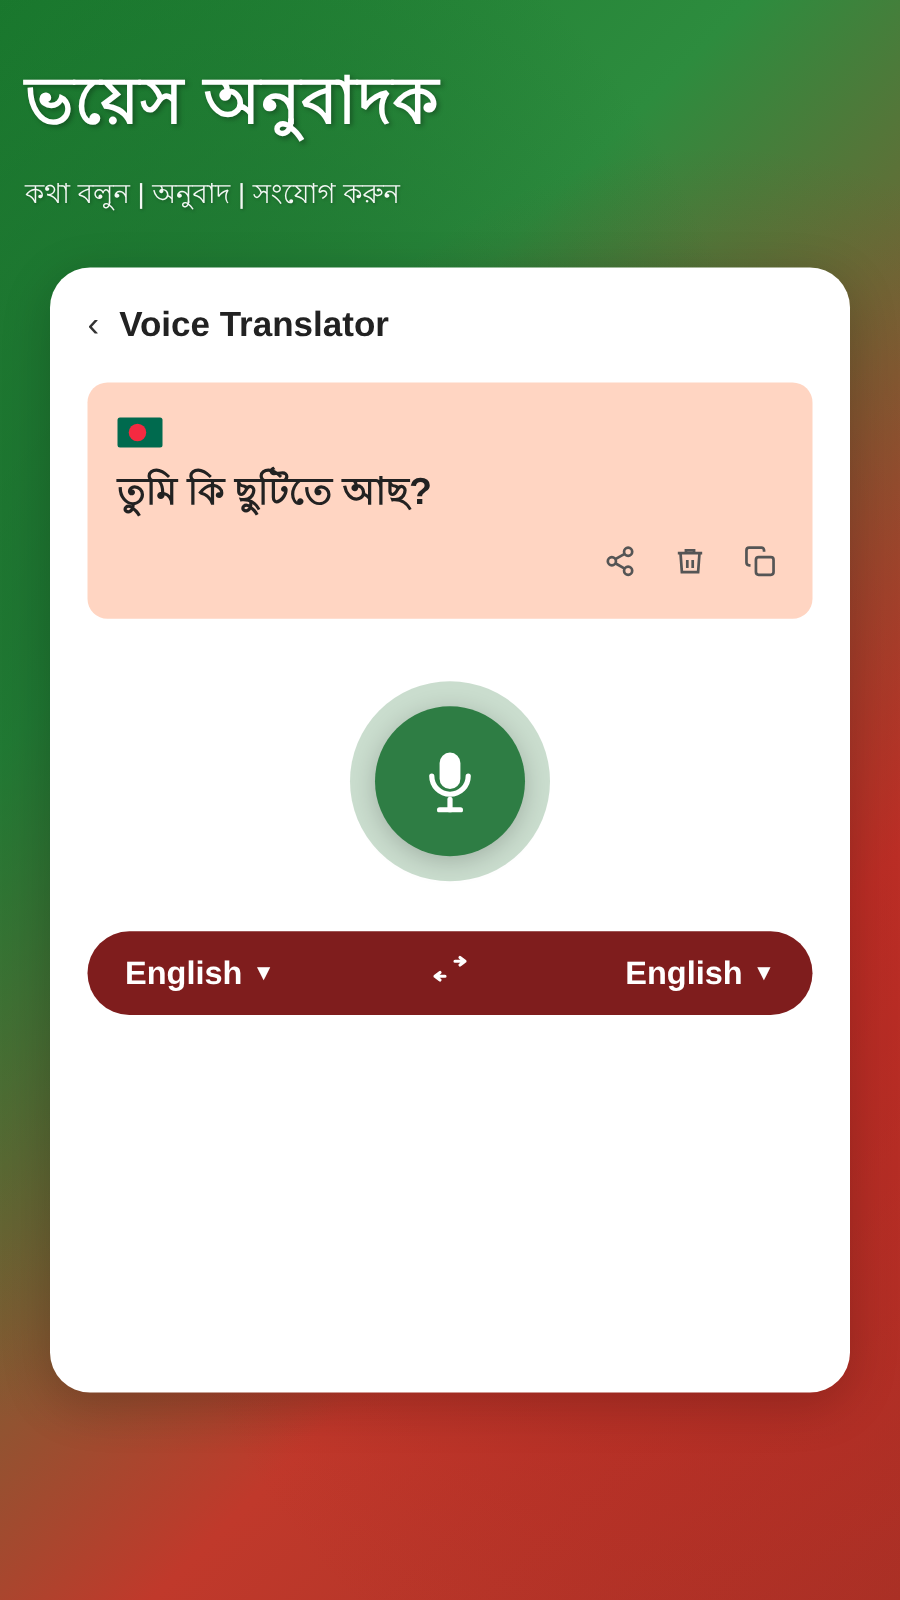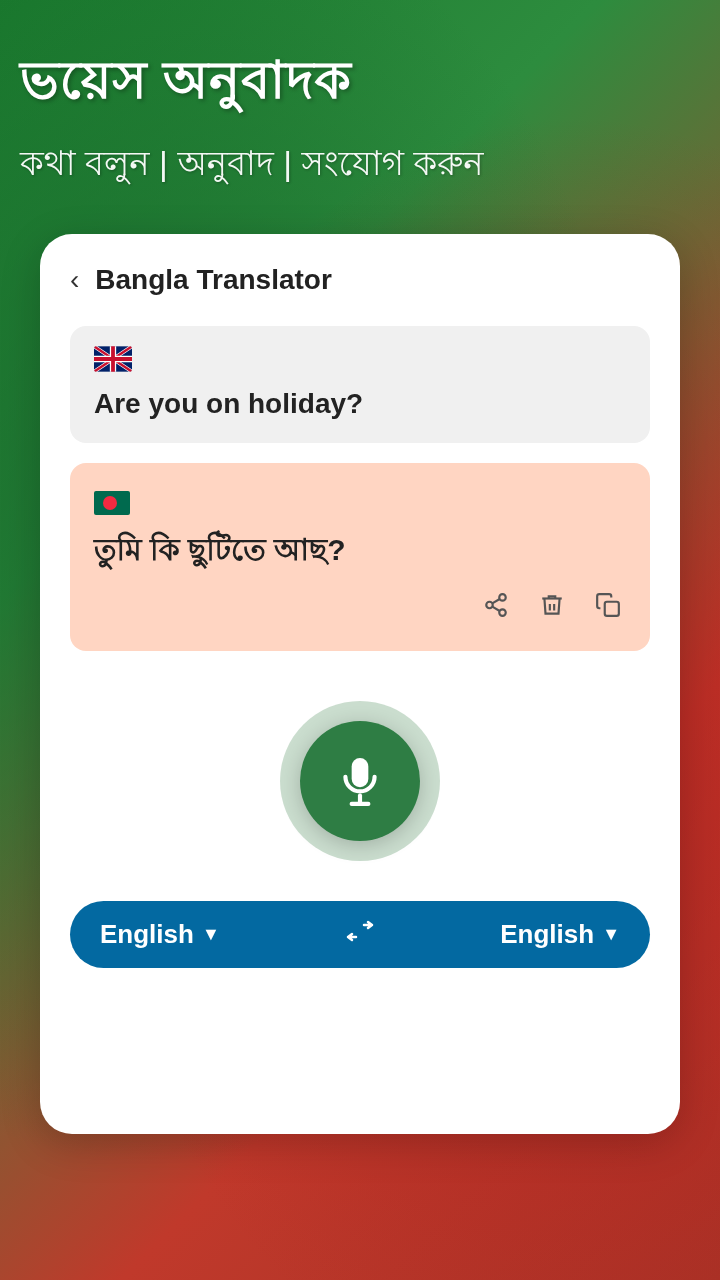--- a/index.html
+++ b/index.html
@@ -37,21 +37,21 @@
 
     .header-title {
       font-size: 52px;
       font-weight: 900;
       letter-spacing: 1px;
       text-shadow: 2px 2px 4px rgba(0,0,0,0.3);
       margin-bottom: 10px;
     }
 
     .header-subtitle {
-      font-size: 34px;
+      font-size: 22px;
       font-weight: 500;
       opacity: 0.95;
       text-shadow: 1px 1px 3px rgba(0,0,0,0.3);
     }
 
     .card {
       position: relative;
       z-index: 2;
       background: #ffffff;
       border-radius: 32px;
@@ -181,21 +181,21 @@
       box-shadow: 0 4px 20px rgba(0,0,0,0.2);
     }
 
     .mic-svg {
       width: 50px;
       height: 50px;
       fill: white;
     }
 
     .language-bar {
-      background: #0369a1;
+      background: #7f1d1d;
       border-radius: 50px;
       padding: 18px 30px;
       display: flex;
       align-items: flex-start;
       justify-content: space-between;
       margin-top: auto;
     }
 
     .lang-select {
       display: flex;
@@ -238,35 +238,23 @@
 <div class="bg-overlay"></div>
 
 <div class="header">
   <div class="header-title">ভয়েস অনুবাদক</div>
   <div class="header-subtitle">কথা বলুন | অনুবাদ | সংযোগ করুন</div>
 </div>
 
 <div class="card">
   <div class="card-header">
     <button class="back-btn">‹</button>
-    <span class="card-title">Bangla Translator</span>
+    <span class="card-title">Voice Translator</span>
   </div>
 
-  <div class="source-box">
-    <span>
-      <svg class="flag-uk" viewBox="0 0 60 40" xmlns="http://www.w3.org/2000/svg">
-        <rect width="60" height="40" fill="#012169"></rect>
-        <path d="M0,0 L60,40 M60,0 L0,40" stroke="white" stroke-width="6"></path>
-        <path d="M0,0 L60,40 M60,0 L0,40" stroke="#C8102E" stroke-width="4"></path>
-        <path d="M30,0 V40 M0,20 H60" stroke="white" stroke-width="10"></path>
-        <path d="M30,0 V40 M0,20 H60" stroke="#C8102E" stroke-width="6"></path>
-      </svg>
-    </span>
-    <div class="source-text">Are you on holiday?</div>
-  </div>
 
   <div class="translated-box">
     <span>
       <div class="bd-flag"></div>
     </span>
     <div class="translated-text">তুমি কি ছুটিতে আছ?</div>
     <div class="action-icons">
       <div class="action-icon">
         <svg viewBox="0 0 24 24" width="26" height="26" fill="none" stroke="#555" stroke-width="2">
           <circle cx="18" cy="5" r="3"></circle>

